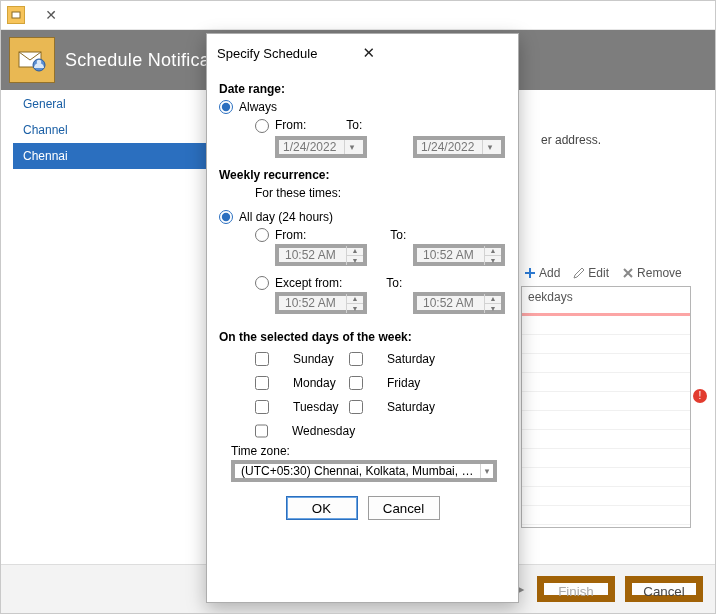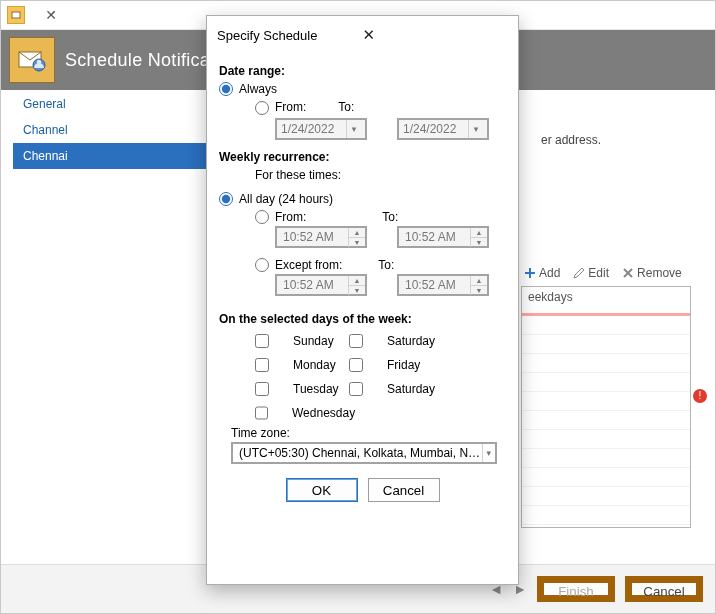--- a/index.html
+++ b/index.html
@@ -27,33 +27,33 @@
   .grid-area{position:absolute;left:520px;top:285px;width:168px;height:240px;border:1px solid #b5b5b5;background:#fff}
   .grid-area .gh{height:20px;border-bottom:3px solid #fca5a5;padding:3px 6px;color:#555}
   .grid-area .row{height:18px;border-bottom:1px solid #f0f0f0}
   .err-ball{position:absolute;left:692px;top:388px;width:14px;height:14px;border-radius:50%;background:#e23b2e;color:#fff;font-size:10px;line-height:14px;text-align:center}
   
   .footer{position:absolute;left:0;right:0;bottom:0;height:48px;background:#f3f3f3;border-top:1px solid #ddd;display:flex;align-items:center;justify-content:flex-end;gap:10px;padding-right:12px}
   .footer .nav-arrow{color:#888;font-size:14px}
   .footer button{height:26px;min-width:78px;border:7px solid #a16207;background:#fdfdfd;color:#444}
   .footer button[disabled]{color:#aaa}
   
-  .modal{position:absolute;left:205px;top:14px;width:313px;height:570px;background:#fff;border:1px solid #adadad;box-shadow:0 6px 18px rgba(0,0,0,.28);z-index:10;box-sizing:border-box}
+  .modal{position:absolute;left:205px;top:32px;width:313px;height:570px;background:#fff;border:1px solid #adadad;box-shadow:0 6px 18px rgba(0,0,0,.28);z-index:10;box-sizing:border-box}
   .modal-title{display:flex;align-items:center;padding:10px 10px 6px 10px}
   .modal-title span{flex:1;font-size:13px}
   .modal-title .mx{font-size:15px;padding:0 4px;color:#222}
   .modal-body{padding:4px 12px 10px 12px}
   .sec-h{font-weight:600;margin:10px 0 4px 0}
   .indent{margin-left:36px}
   .opt{display:flex;align-items:center;gap:6px;margin:4px 0}
-  .row2{display:flex;align-items:flex-end;gap:0;margin:1px 0 2px 36px}
+  .row2{display:flex;align-items:flex-end;gap:8px;margin:1px 0 2px 36px}
   .col{display:flex;flex-direction:column;align-items:flex-start}
   .col .lbl{margin-bottom:2px}
   input[type=radio],input[type=checkbox]{accent-color:#2b6fbf;width:14px;height:14px;margin:0}
-  .date-box,.time-box,.tz-box{height:22px;border:2px solid #a3a3a3;background:#fff;display:inline-flex;align-items:center;box-sizing:border-box}
+  .date-box,.time-box,.tz-box{height:22px;border:4px solid #a3a3a3;background:#fff;display:inline-flex;align-items:center;box-sizing:border-box}
   .date-box[data-disabled="true"],.time-box[data-disabled="true"]{background:#f4f4f4;color:#777}
   .date-box{width:92px;padding:0 4px}
   .date-box .dv{flex:1}
   .dd-btn{width:14px;height:100%;display:flex;align-items:center;justify-content:center;border-left:1px solid #d2d2d2;color:#777;font-size:9px}
   .time-box{width:92px}
   .time-box .tv{flex:1;padding:0 6px}
   .spin{width:16px;border-left:1px solid #d2d2d2;display:flex;flex-direction:column}
   .spin span{flex:1;font-size:7px;color:#777;line-height:9px;text-align:center}
   .spin span:first-child{border-bottom:1px solid #d2d2d2}
   .days{display:grid;grid-template-columns:94px 94px;row-gap:10px;margin:8px 0 6px 36px}

